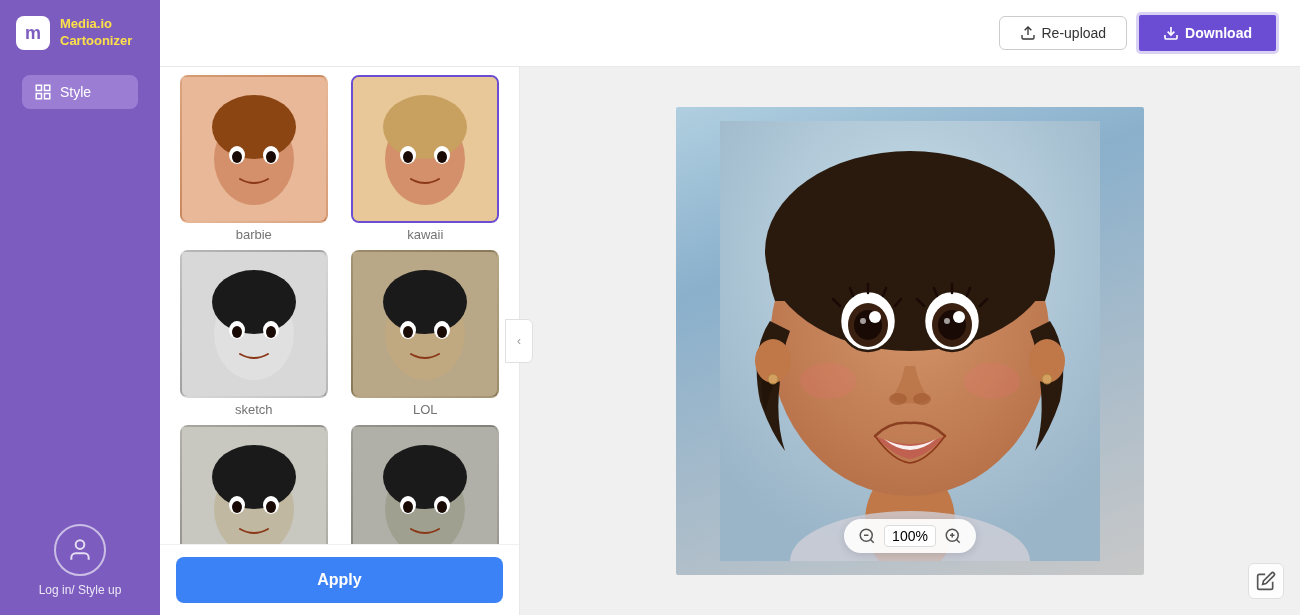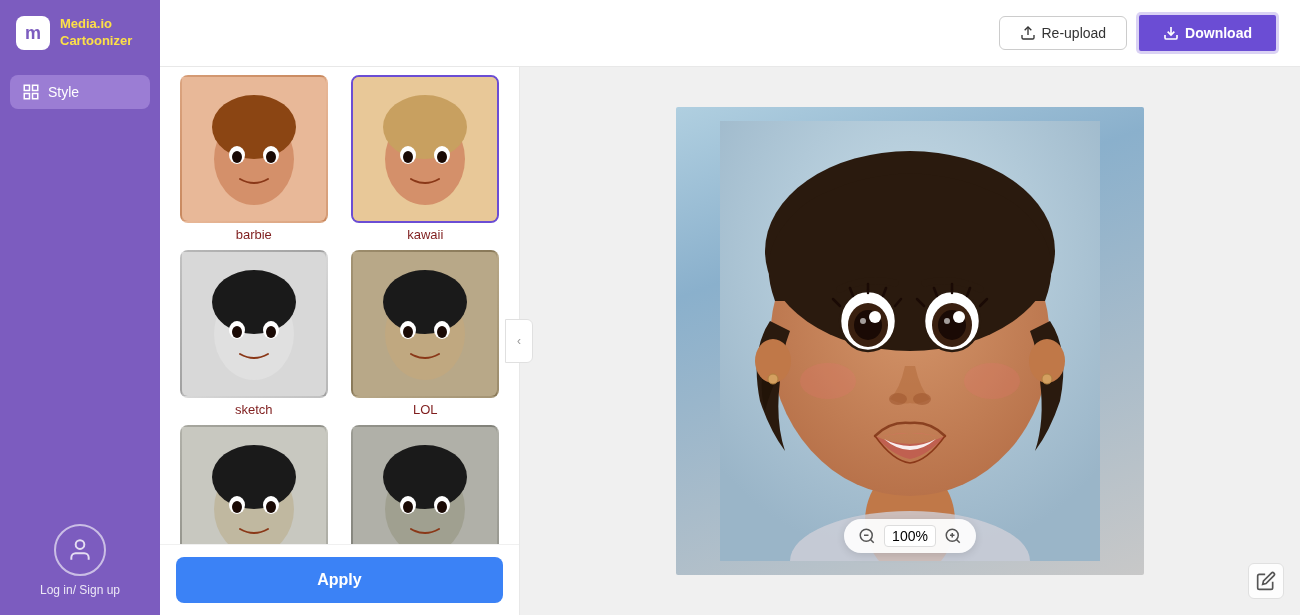--- a/index.html
+++ b/index.html
@@ -91,21 +91,21 @@
     .sidebar {
       width: 160px;
       background: #7c5cbf;
       display: flex;
       flex-direction: column;
       align-items: center;
       padding-top: 8px;
       flex-shrink: 0;
     }
     .sidebar-style-btn {
-      width: 140px;
+      width: 116px;
       padding: 8px 12px;
       background: #9b7dd4;
       border-radius: 8px;
       display: flex;
       align-items: center;
       gap: 8px;
       cursor: pointer;
       color: #fff;
       font-size: 14px;
       font-weight: 500;
@@ -174,21 +174,21 @@
       display: flex;
       align-items: center;
       justify-content: center;
       font-size: 40px;
     }
     .style-thumb.selected {
       border-color: #6b4dd4;
     }
     .style-label {
       font-size: 13px;
-      color: #7f1d1d;
+      color: #737373;
     }
 
     
     .collapse-handle {
       position: absolute;
       right: -14px;
       top: 50%;
       transform: translateY(-50%);
       width: 28px;
       height: 44px;
@@ -348,21 +348,21 @@
       </svg>
       <span>Style</span>
     </div>
     <div class="sidebar-bottom">
       <div class="user-avatar-circle">
         <svg width="26" height="26" viewBox="0 0 24 24" fill="none" stroke="rgba(255,255,255,0.8)" stroke-width="1.8">
           <path d="M20 21v-2a4 4 0 0 0-4-4H8a4 4 0 0 0-4 4v2"></path>
             <circle cx="12" cy="7" r="4"></circle>
         </svg>
       </div>
-      <div class="login-text">Log in/ Sign up</div>
+      <div class="login-text">Log in/ Style up</div>
     </div>
   </div>
 
   <div class="style-panel">
     <div class="style-grid" id="style-grid">
 
     <div class="style-item">
           <div class="style-thumb" style="background: linear-gradient(145deg, rgb(232, 184, 152), rgb(200, 136, 94));">
             <svg width="144" height="144" viewBox="0 0 144 144" xmlns="http://www.w3.org/2000/svg">
       <rect width="144" height="144" fill="#e8b898"></rect>

